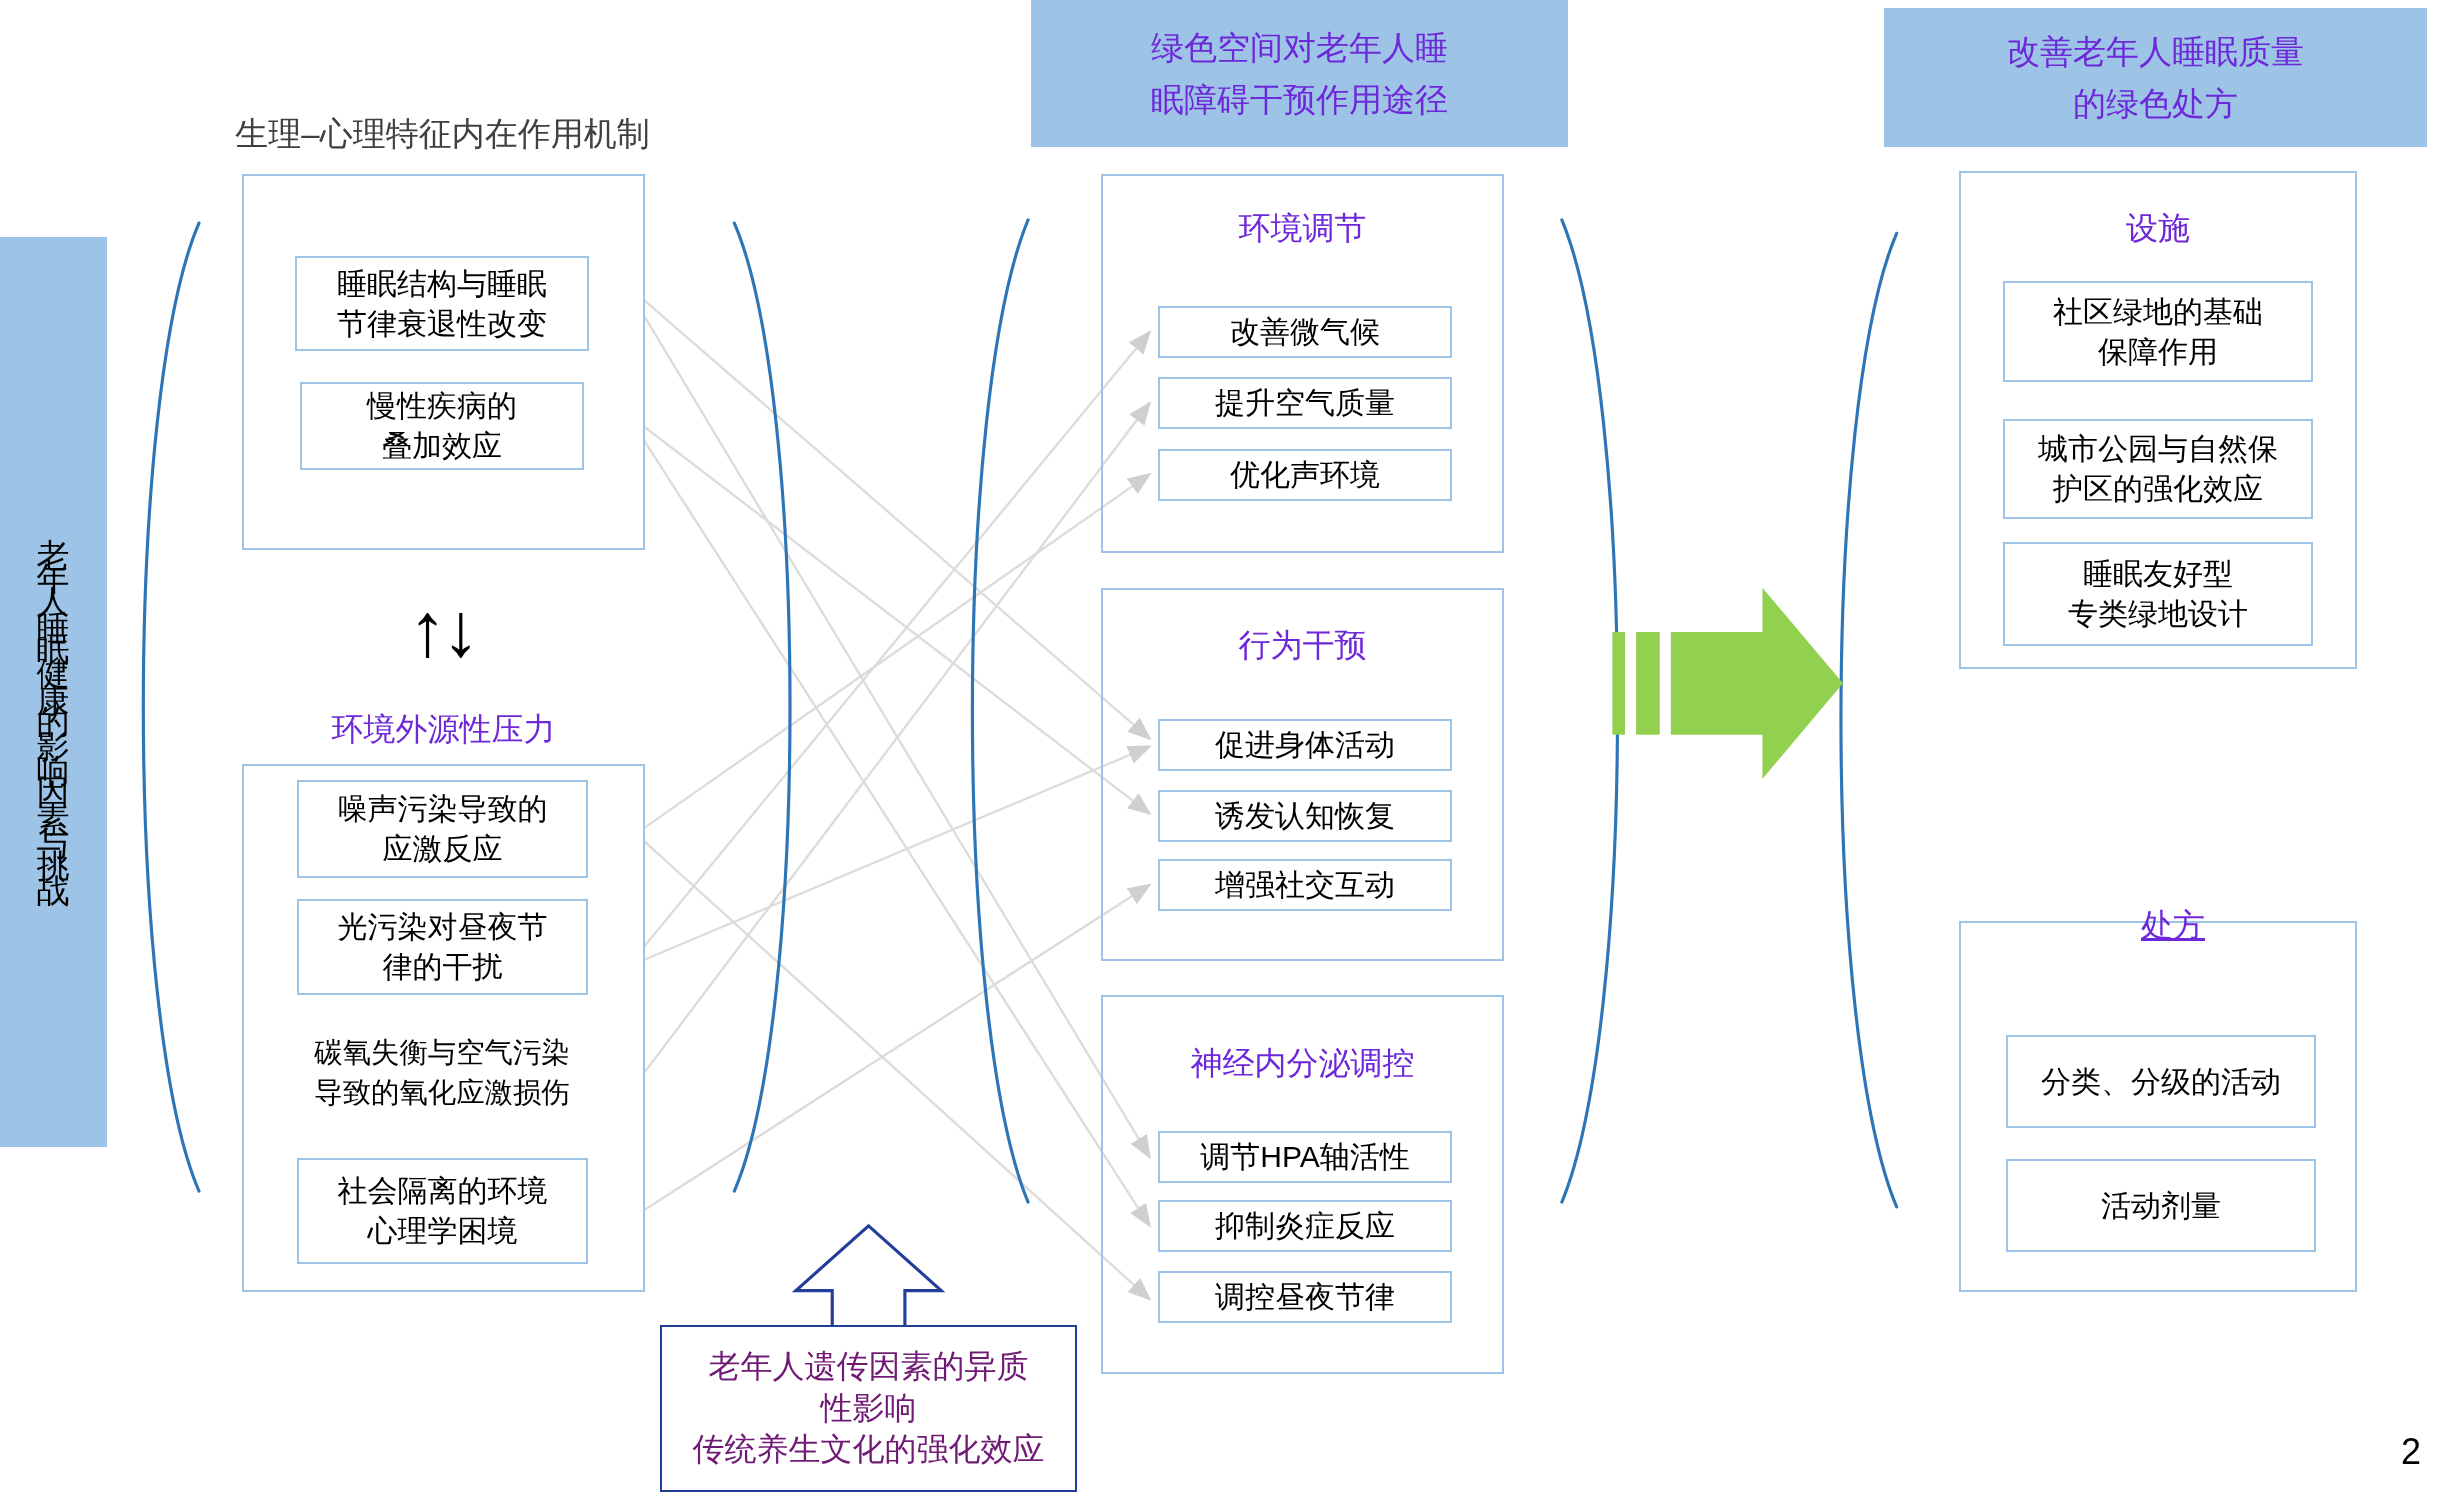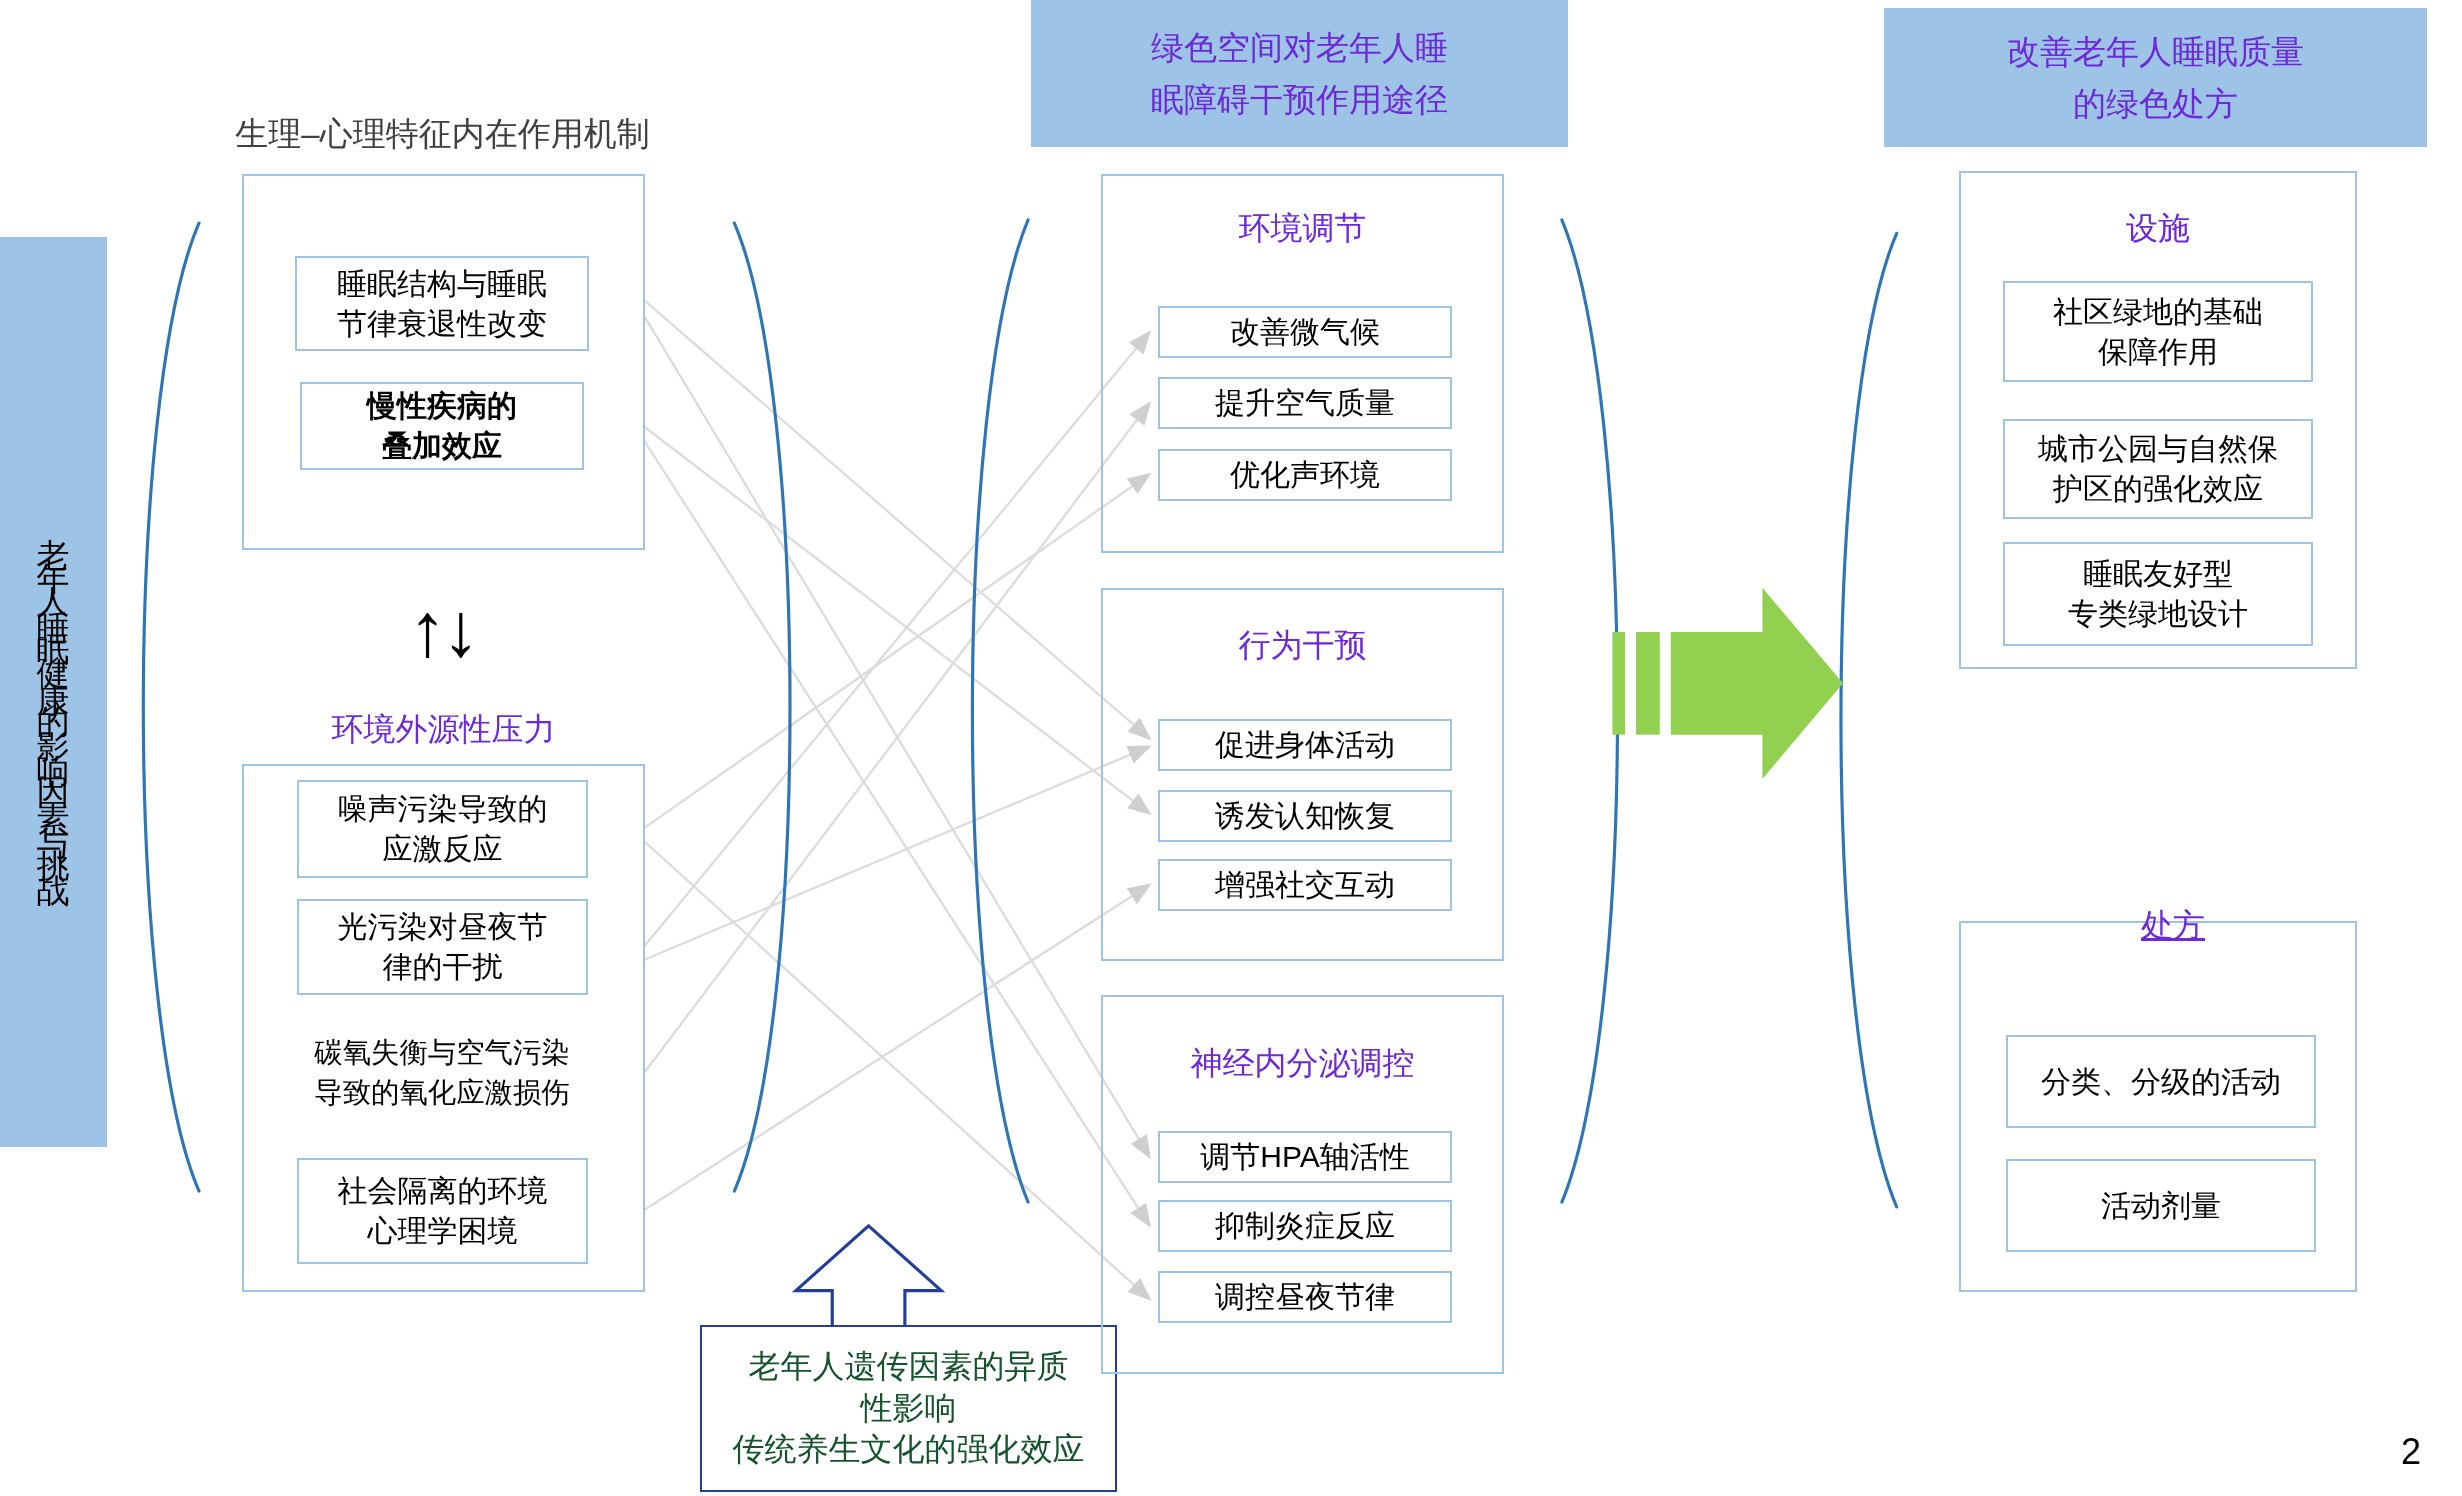--- a/index.html
+++ b/index.html
@@ -26,23 +26,23 @@
   .iplain { position: absolute; background: transparent; display: flex; align-items: center;
             justify-content: center; text-align: center; font-size: 28.4px; line-height: 1.4;
             white-space: pre-line; }
 
   .groupTitle { position: absolute; text-align: center; font-size: 32px; color: #6d28d9; }
   .sectTitle  { position: absolute; text-align: center; font-size: 33px; color: #404040; }
 
   .updown { position: absolute; font-size: 76px; font-weight: bold; text-align: center;
             letter-spacing: -4.7px; color: #000; }
 
-  .genetic { position: absolute; border: 2.4px solid #233E99; background: #fff; color: #14532d;
+  .genetic { position: absolute; border: 2.4px solid #233E99; background: #fff; color: #701a75;
              display: flex; align-items: center; justify-content: center; text-align: center;
-             font-size: 32px; line-height: 1.3; white-space: pre-line; margin-left: 40px; }
+             font-size: 32px; line-height: 1.3; white-space: pre-line; }
 
   .pagenum { position: absolute; font-size: 36px; color: #000; }
 </style>
 </head>
 <body>
 
 <div class="canvas">
 
   <svg class="layer" viewBox="0 0 3118 1895">
     <defs>
@@ -83,21 +83,21 @@
 
   <div class="vbar">
     <span>老年人睡眠健康的影响因素与挑战</span>
   </div>
 
   <div class="sectTitle" style="left:158px; top:112px; width:569px;">生理–心理特征内在作用机制</div>
 
   <div class="obox" style="left:242px; top:174px; width:403px; height:376px;"></div>
   <div class="ibox" style="left:295px; top:256px; width:294px; height:95px;">睡眠结构与睡眠
 节律衰退性改变</div>
-  <div class="ibox" style="left:300px; top:382px; width:284px; height:88px;font-weight:bold;">慢性疾病的
+  <div class="ibox" style="left:300px; top:382px; width:284px; height:88px;">慢性疾病的
 叠加效应</div>
 
   <div class="updown" style="left:347px; top:586px; width:190px;">↑↓</div>
 
   <div class="groupTitle" style="left:242px; top:708px; width:403px;">环境外源性压力</div>
 
   <div class="obox" style="left:242px; top:764px; width:403px; height:528px;"></div>
   <div class="ibox" style="left:297px; top:780px; width:291px; height:98px;">噪声污染导致的
 应激反应</div>
   <div class="ibox" style="left:297px; top:899px; width:291px; height:96px;">光污染对昼夜节

